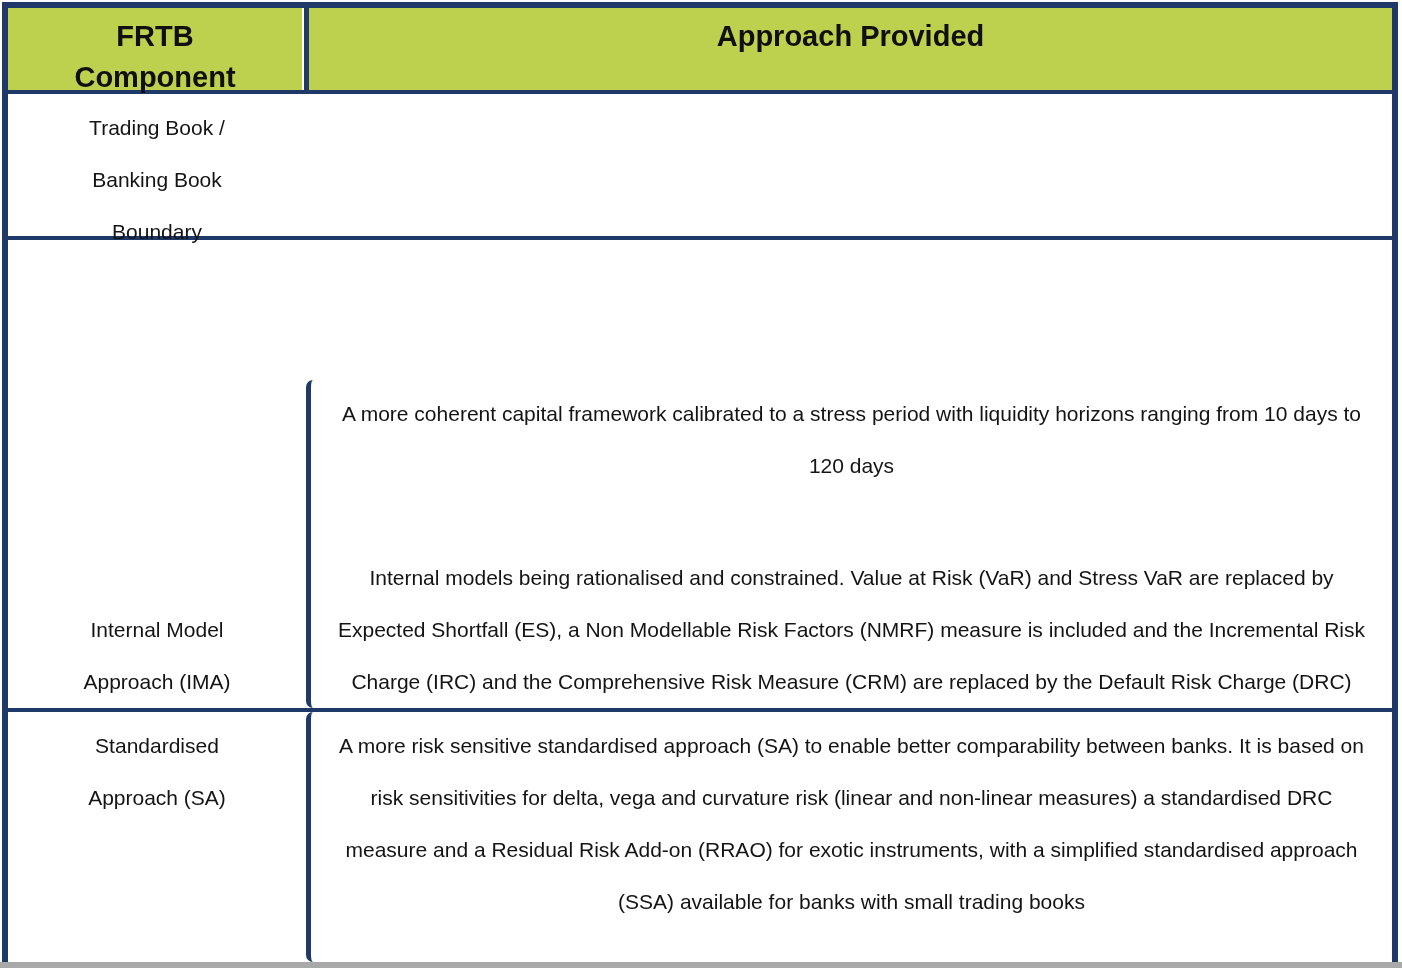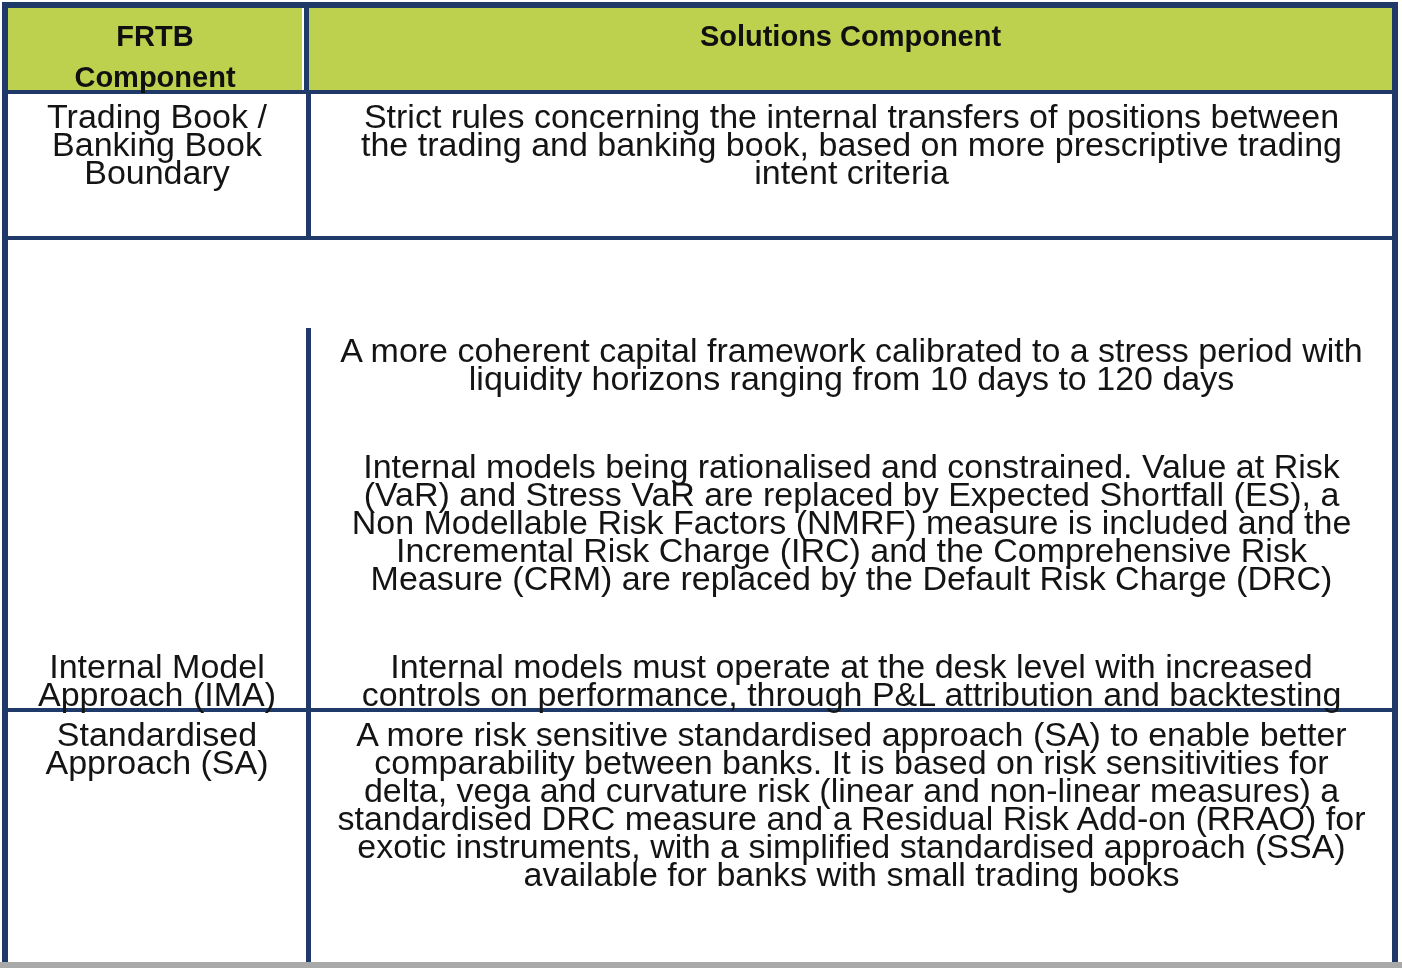--- a/index.html
+++ b/index.html
@@ -72,22 +72,23 @@
     color: #101010;
   }
   
   .header-row .col-component {
     width: 296px;
     border-right: 2px solid #ffffff;
   }
   .row-1 { height: 146px; }
   .row-2 { height: 472px; align-items: flex-end; }
   .body-cell {
-    font-size: 34px;
-    line-height: 28px;
+    font-size: 21px;
+    line-height: 52px;
+    border-radius: 7px;
   }
   .col-solutions p {
     margin: 0;
   }
   .col-solutions p + p {
     margin-top: 60px;
   }
   .cutoff-line {
     position: absolute;
     left: 0;
@@ -99,39 +100,35 @@
 </style>
 </head>
 <body>
 
 <div class="page">
   <div class="frtb-table">
 
     <div class="row header-row">
       <div class="col-component">FRTB
 Component</div>
-      <div class="col-solutions">Solutions Component</div>
+      <div class="col-solutions">Approach Provided</div>
     </div>
 
     <div class="row row-1">
       <div class="col-component body-cell">Trading Book /
 Banking Book
 Boundary</div>
-      <div class="col-solutions body-cell">
-        <p>Strict rules concerning the internal transfers of positions between the trading and banking book, based on more prescriptive trading intent criteria</p>
-      </div>
     </div>
 
     <div class="row row-2">
       <div class="col-component body-cell">Internal Model
 Approach (IMA)</div>
       <div class="col-solutions body-cell">
         <p>A more coherent capital framework calibrated to a stress period with liquidity horizons ranging from 10 days to 120 days</p>
         <p>Internal models being rationalised and constrained. Value at Risk (VaR) and Stress VaR are replaced by Expected Shortfall (ES), a Non Modellable Risk Factors (NMRF) measure is included and the Incremental Risk Charge (IRC) and the Comprehensive Risk Measure (CRM) are replaced by the Default Risk Charge (DRC)</p>
-        <p>Internal models must operate at the desk level with increased controls on performance, through P&amp;L attribution and backtesting</p>
       </div>
     </div>
 
     <div class="row last">
       <div class="col-component body-cell">Standardised
 Approach (SA)</div>
       <div class="col-solutions body-cell">
         <p>A more risk sensitive standardised approach (SA) to enable better comparability between banks. It is based on risk sensitivities for delta, vega and curvature risk (linear and non-linear measures) a standardised DRC measure and a Residual Risk Add-on (RRAO) for exotic instruments, with a simplified standardised approach (SSA) available for banks with small trading books</p>
       </div>
     </div>

